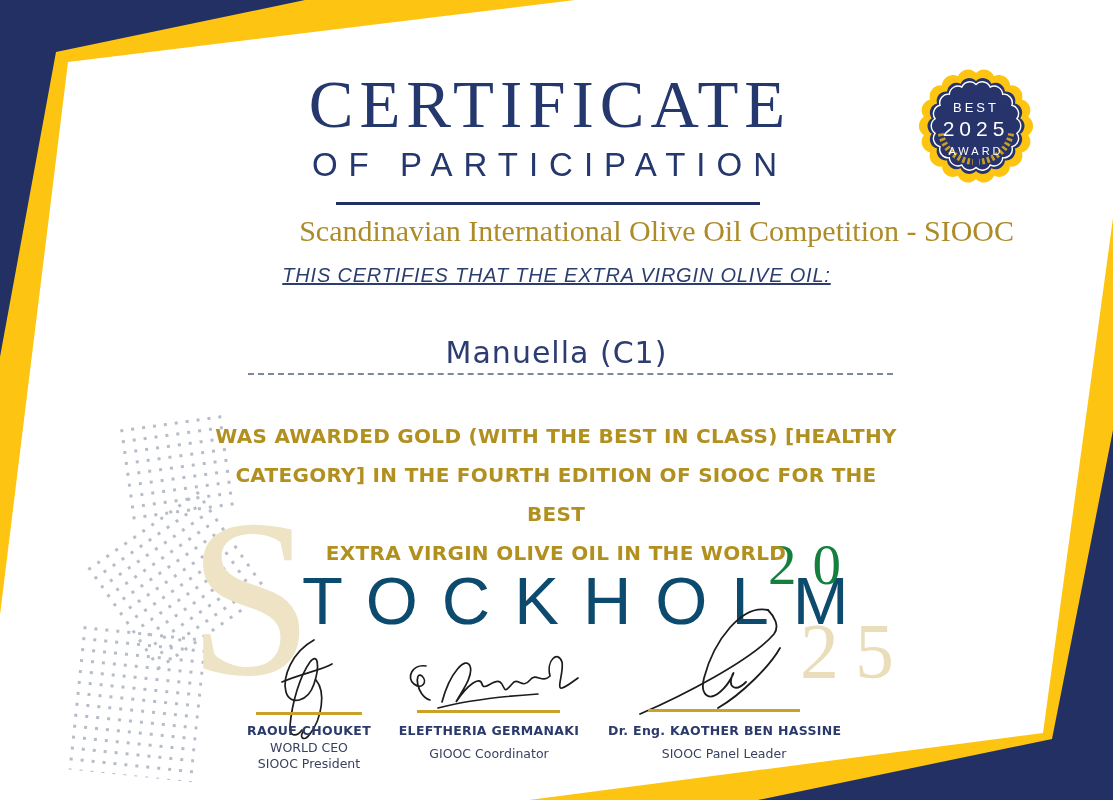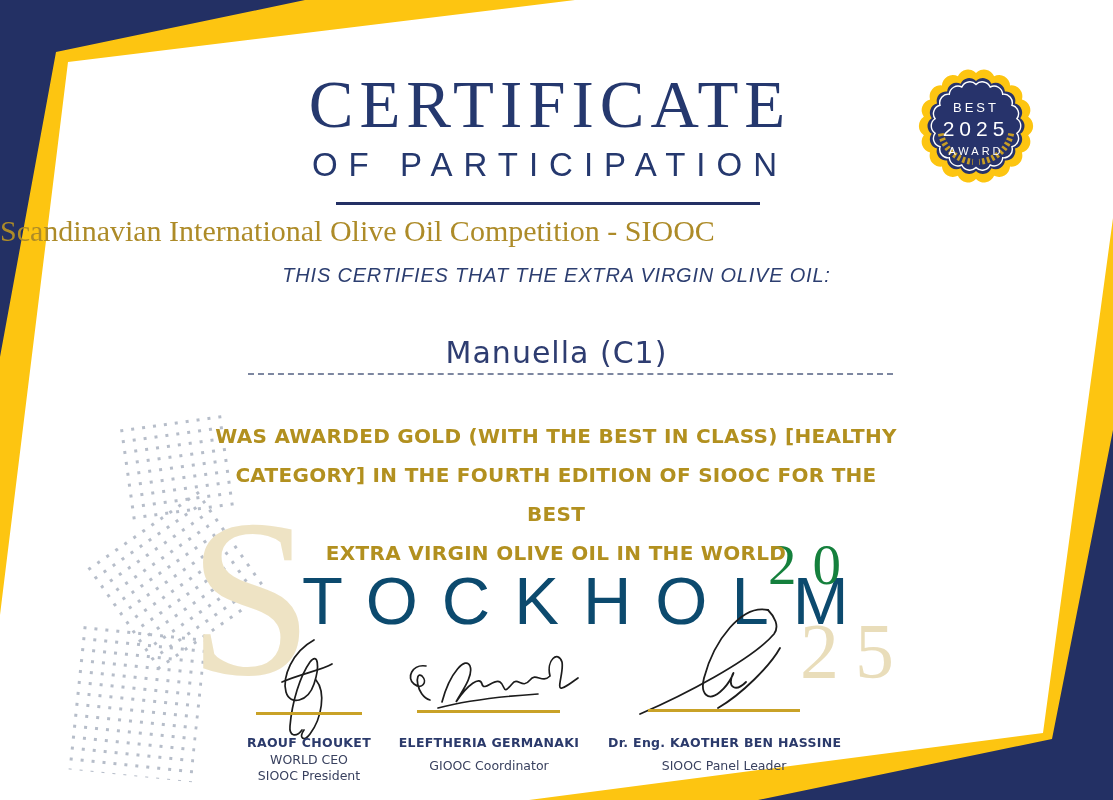--- a/index.html
+++ b/index.html
@@ -19,29 +19,29 @@
   .wm{position:absolute;color:#eee3c4;z-index:1;user-select:none;}
   .wm-s{left:188px;top:498px;font-family:"Liberation Serif",serif;font-size:225px;line-height:200px;}
   .wm-city{left:302px;top:562px;font-family:"Liberation Sans",sans-serif;font-size:67px;letter-spacing:24px;color:#0c4a6e;}
   .wm-y1{left:768px;top:532px;font-family:"Liberation Serif",serif;font-size:57px;letter-spacing:16px;color:#15803d;}
   .wm-y2{left:800px;top:606px;font-family:"Liberation Serif",serif;font-size:78px;letter-spacing:16px;color:#e9ddba;}
   
   .content{z-index:5;}
   .title{position:absolute;left:0;top:66px;width:1100px;text-align:center;font-family:"Liberation Serif",serif;font-size:67px;letter-spacing:6px;color:#25386e;}
   .subtitle{position:absolute;left:0;top:146px;width:1100px;text-align:center;font-family:Liberation Sans, sans-serif;font-size:33px;letter-spacing:11px;color:#25386e;}
   .rule{position:absolute;left:336px;top:202px;width:424px;height:3px;background:#233064;}
-  .competition{position:absolute;left:0;top:214px;width:1014px;text-align:left;font-family:"Liberation Serif",serif;font-size:30px;color:#ad8b28;}
-  .certifies{position:absolute;left:0;top:264px;width:1113px;text-align:center;font-style:italic;font-size:20px;letter-spacing:0.8px;color:#2c3e70;font-family:"Liberation Sans",sans-serif;font-weight:500;}
+  .competition{position:absolute;left:0;top:214px;width:1014px;text-align:right;font-family:"Liberation Serif",serif;font-size:30px;color:#ad8b28;}
+  .certifies{position:absolute;left:0;top:264px;width:1113px;text-align:center;font-style:italic;font-size:20px;letter-spacing:0.8px;color:#2c3e70;font-family:"Liberation Sans",sans-serif;font-weight:500;text-decoration:underline;}
   .recipient{position:absolute;left:0;top:335px;width:1113px;text-align:center;font-size:30px;letter-spacing:1px;color:#2e3d71;}
   .dashed-rule{position:absolute;left:248px;top:373px;width:645px;height:0;border-top:2px dashed #7d87a0;}
   .award{position:absolute;left:206px;top:417px;width:700px;text-align:center;font-weight:bold;font-size:20px;line-height:39px;color:#b2901f;letter-spacing:0.3px;}
   
   .badge{position:absolute;left:916px;top:66px;z-index:6;}
   
-  .sig-col{position:absolute;z-index:6;text-align:center;margin-top:12px;}
+  .sig-col{position:absolute;z-index:6;text-align:center;}
   .sig-svg{position:absolute;z-index:6;}
   .sig-line{position:absolute;height:3px;background:#c9a227;z-index:6;}
   .sig-name{font-weight:bold;font-size:12.5px;color:#2b3a6b;letter-spacing:0.3px;white-space:nowrap;}
   .sig-title{font-size:12.5px;color:#39415f;line-height:16px;white-space:nowrap;}
   .sig-name{line-height:18px;}
   svg text{font-family:"Liberation Sans",sans-serif;}
 </style>
 </head>
 <body>
 

